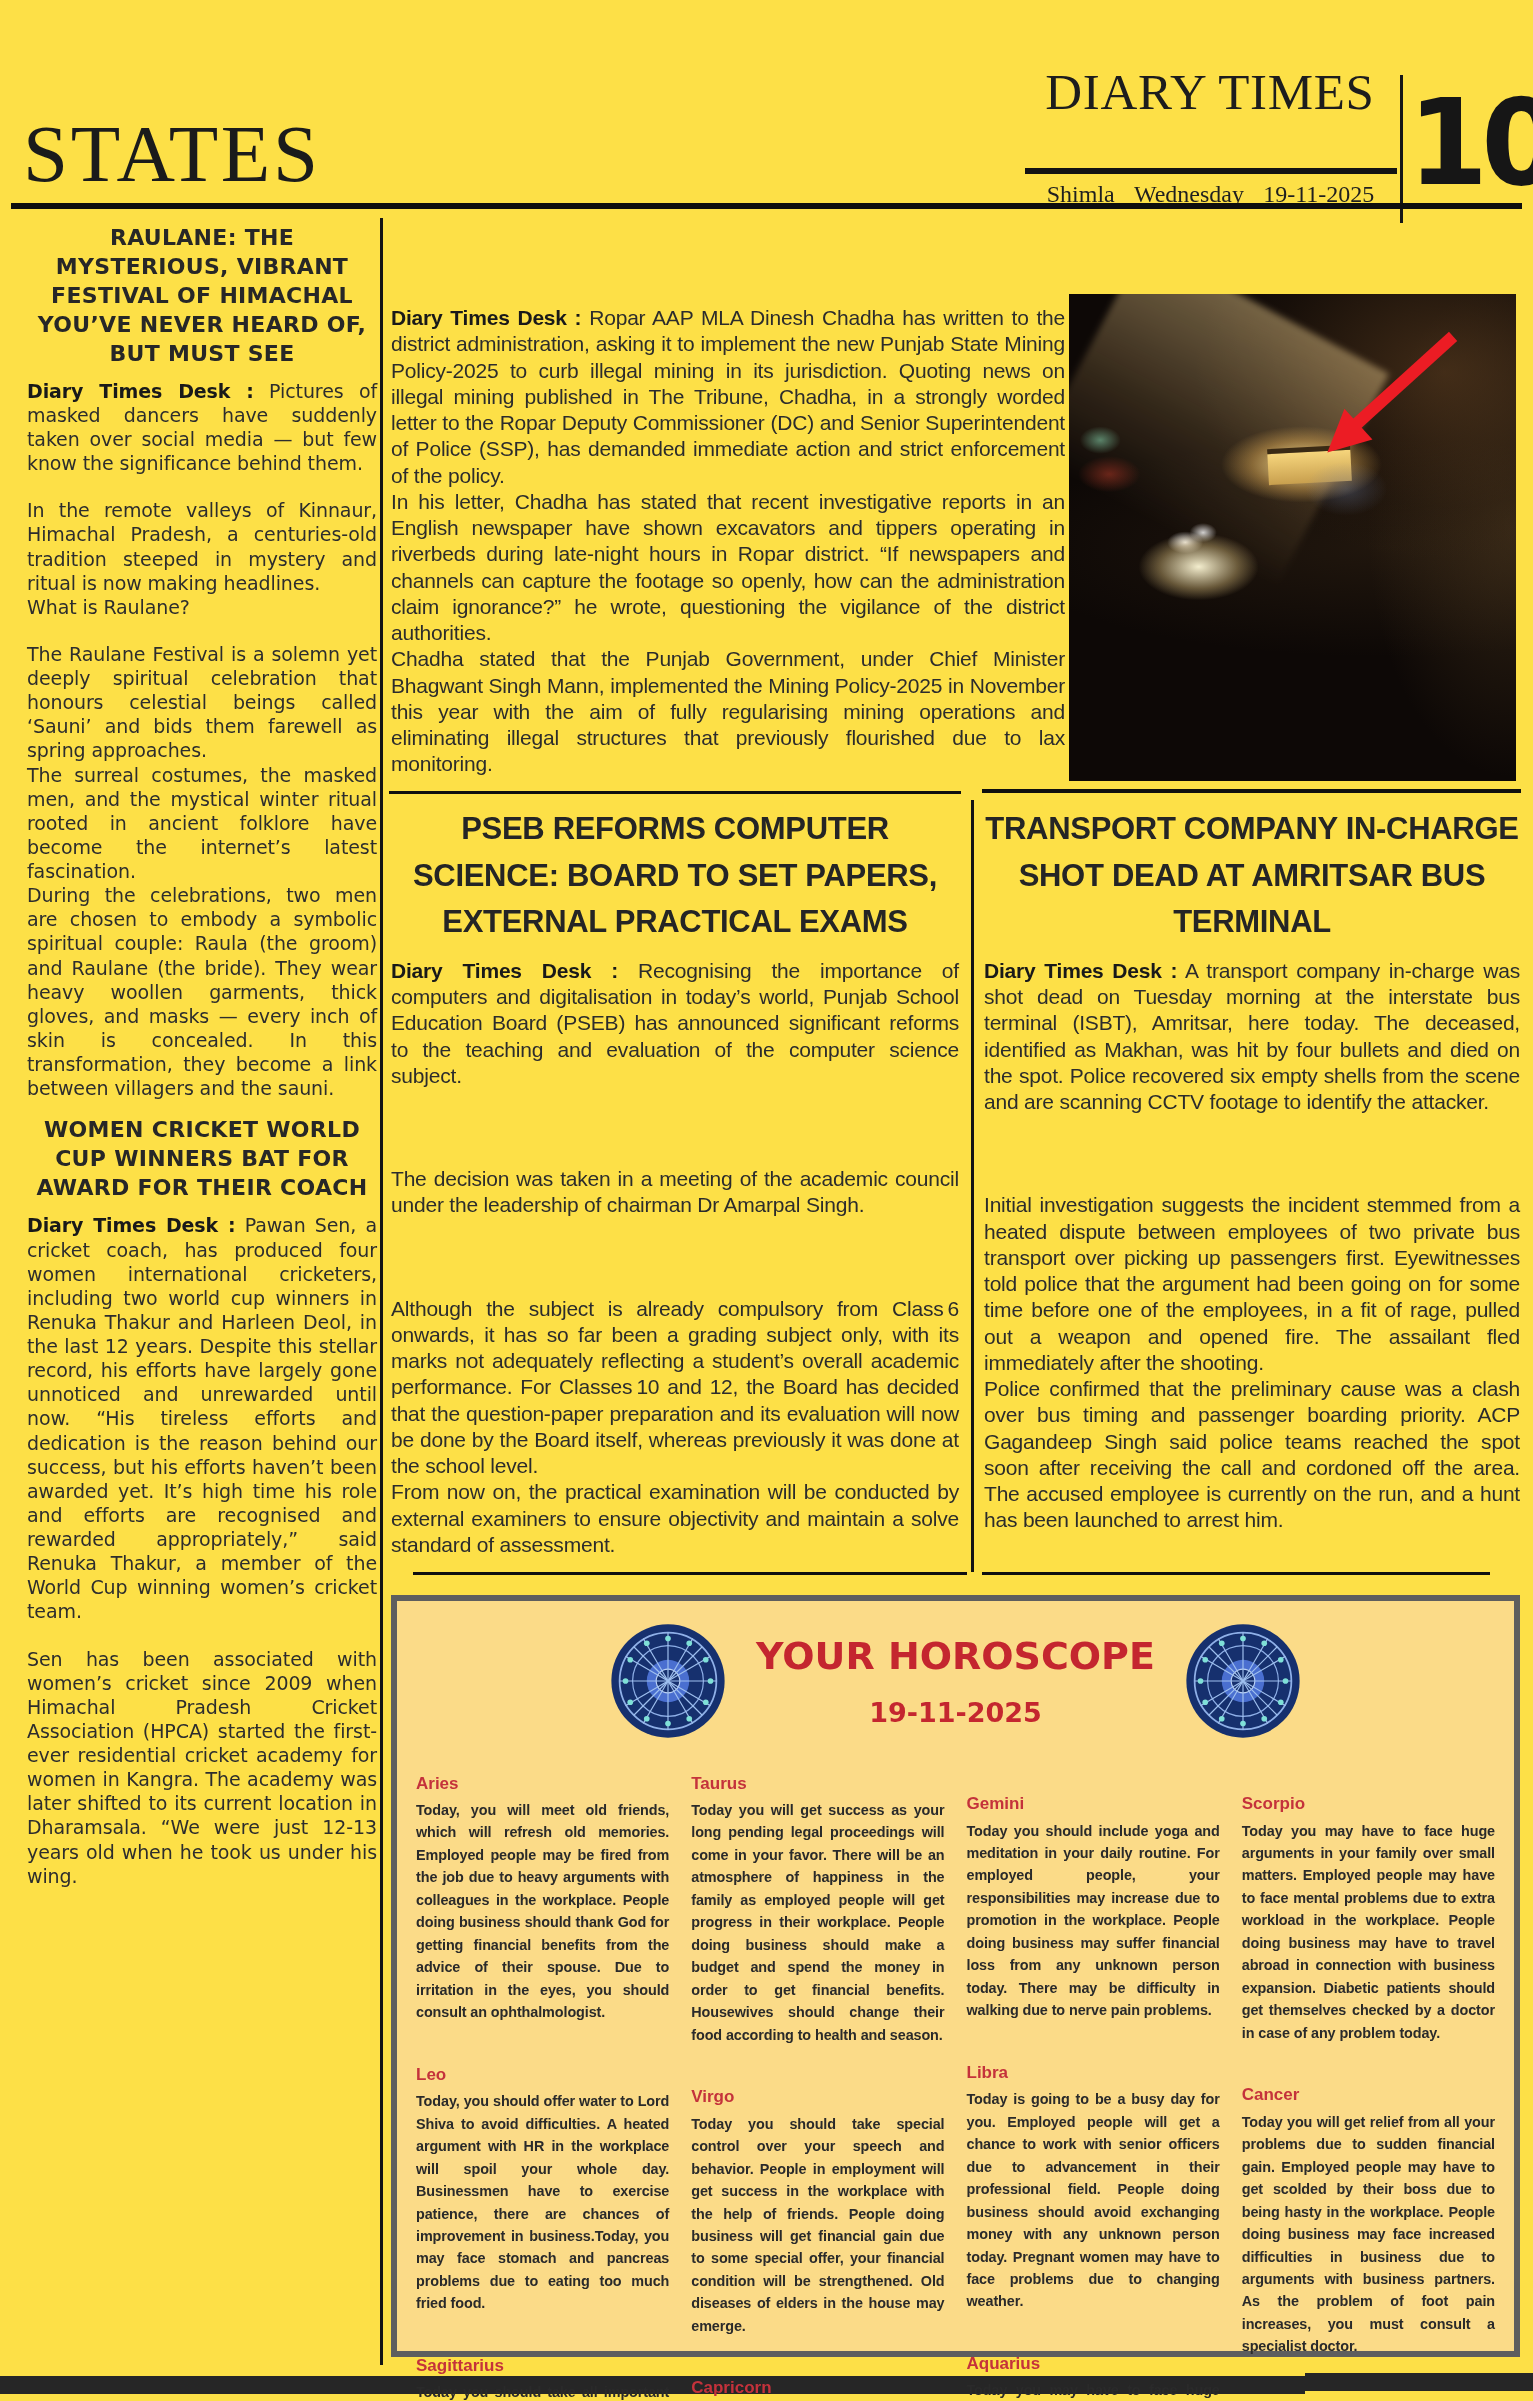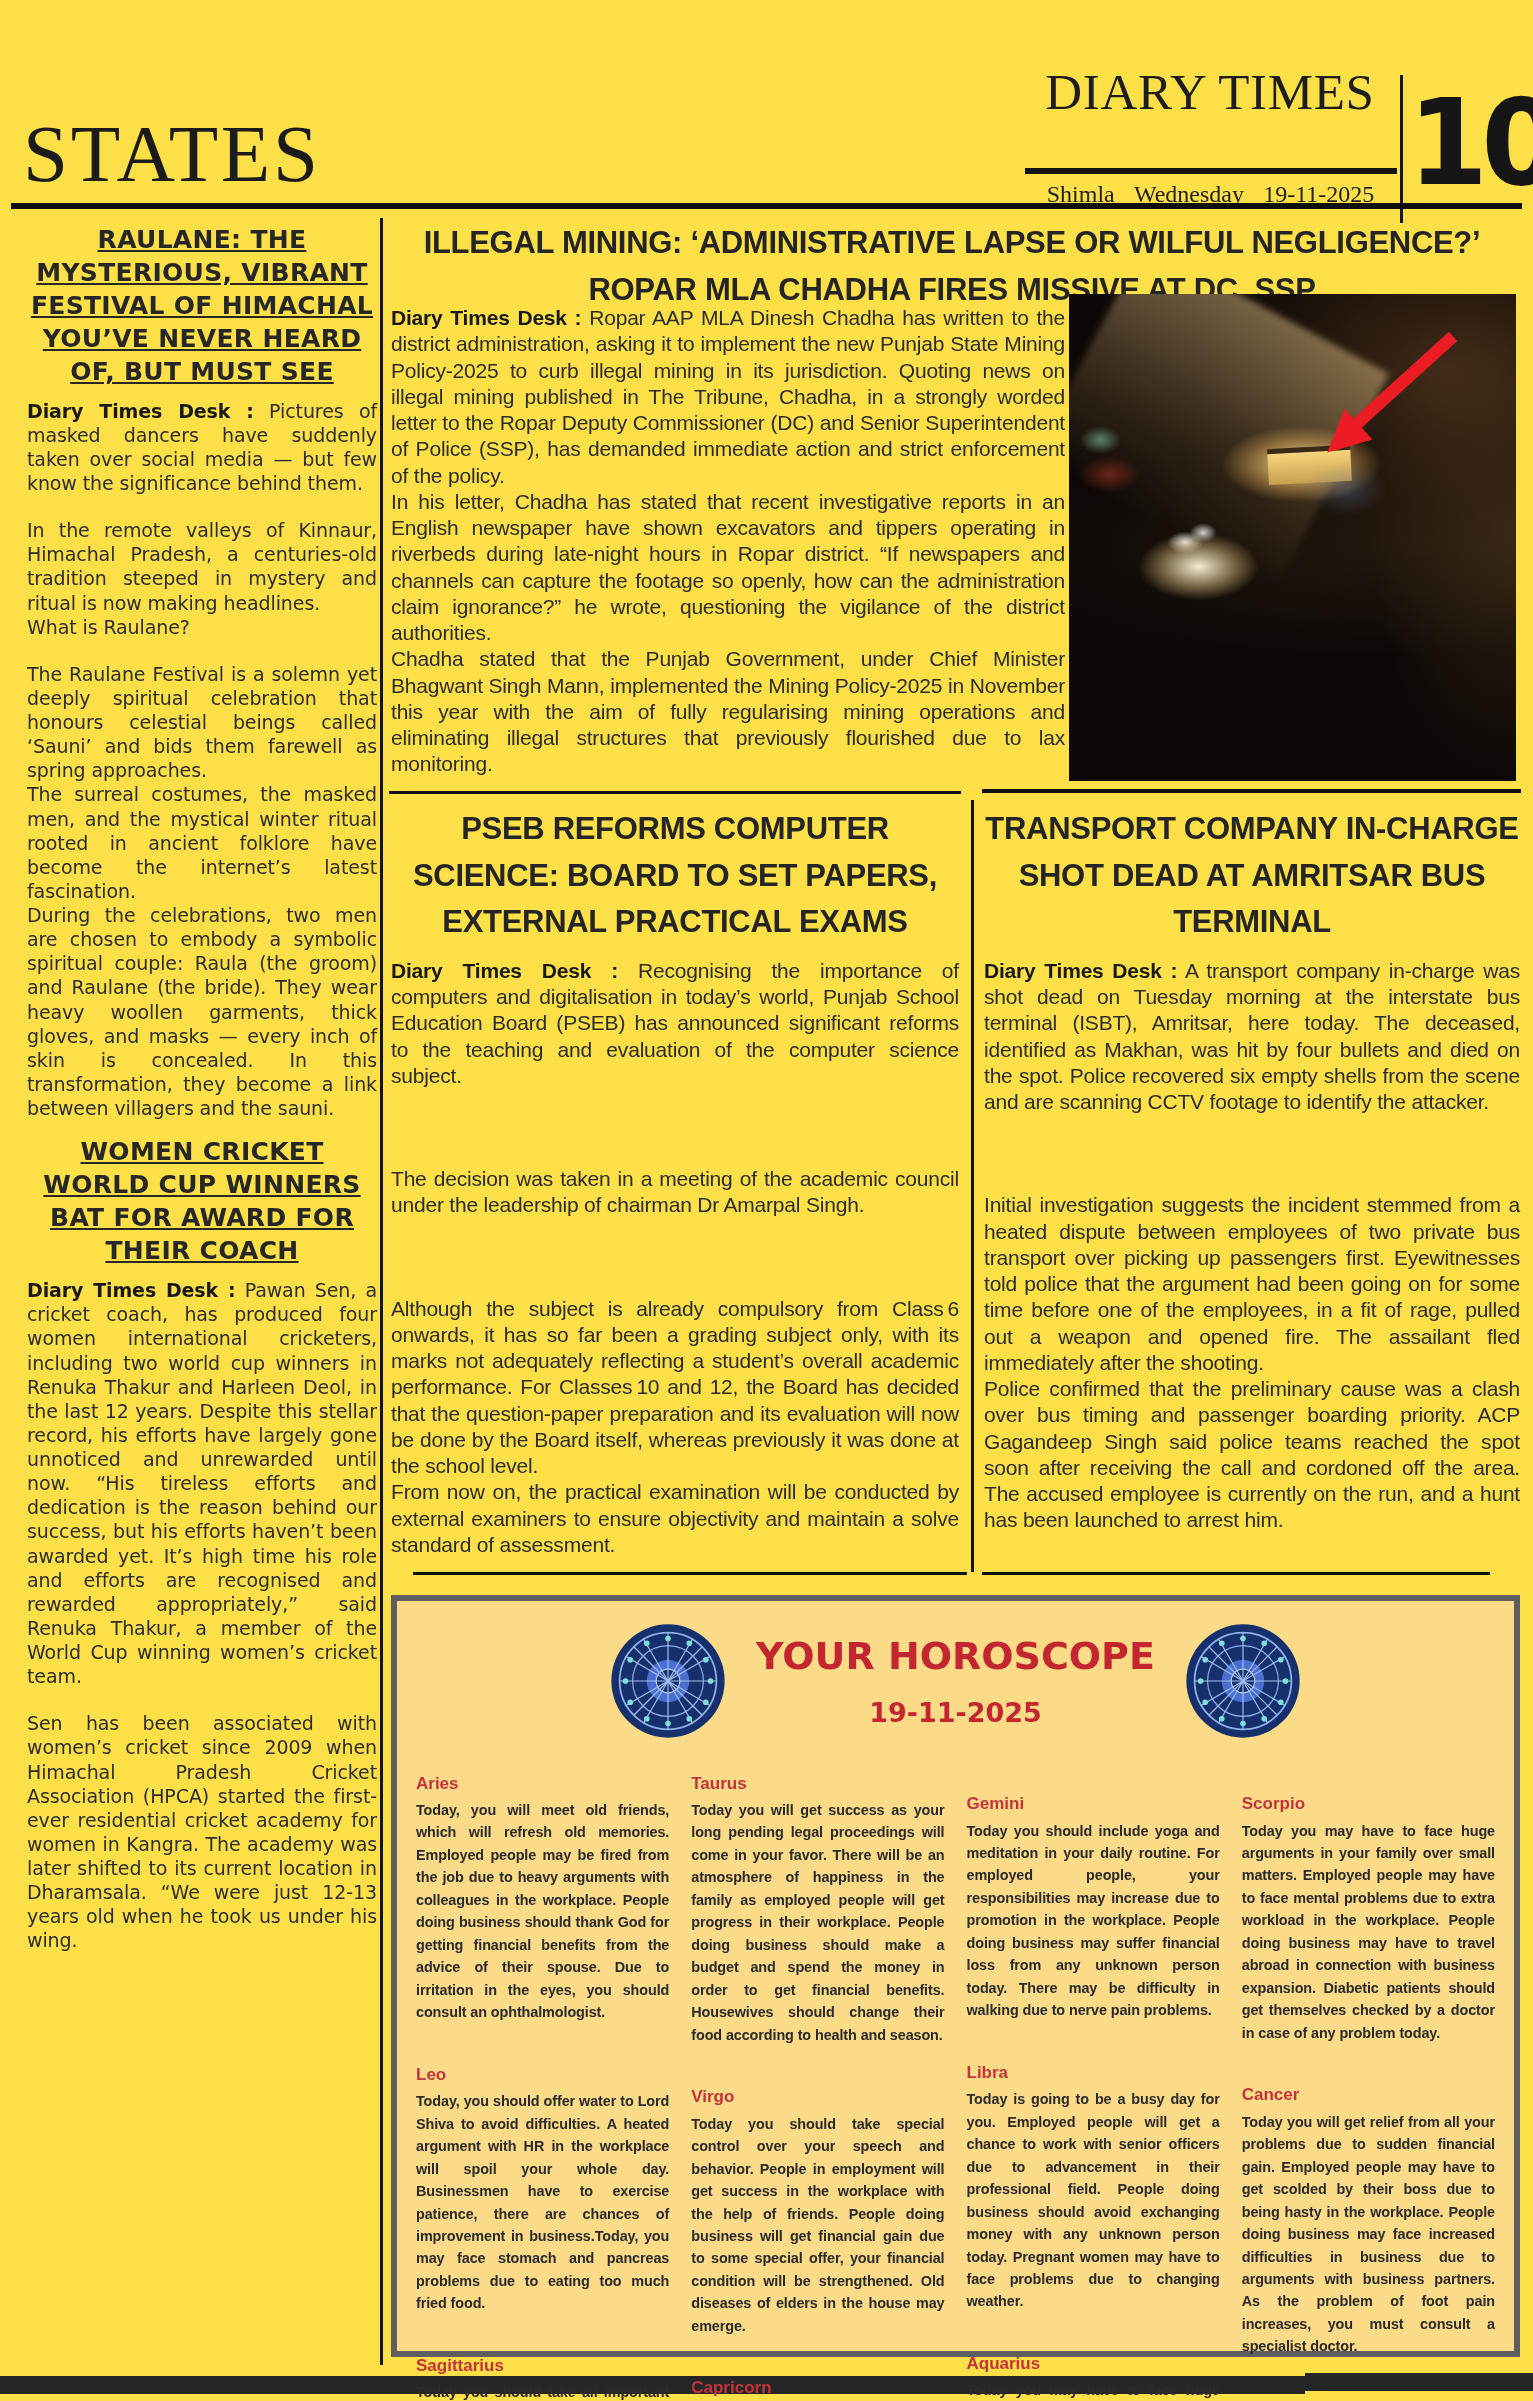--- a/index.html
+++ b/index.html
@@ -27,21 +27,21 @@
   .hrule{position:absolute;background:#0f0f0f;height:3.4px;}
   .hr-pseb-top{left:389px;top:791px;width:572px;}
   .hr-trans-top{left:982px;top:789px;width:539px;height:4.1px;}
   .hr-pseb-bot{left:413px;top:1572px;width:554px;}
   .hr-trans-bot{left:982px;top:1572px;width:508px;}
   .bot-bar1{position:absolute;left:0;top:2376px;width:1305px;height:18px;background:#262626;}
   .bot-bar2{position:absolute;left:1305px;top:2373px;width:228px;height:18px;background:#262626;}
 
   
   .headline{font-family:"DejaVu Sans",sans-serif;font-weight:800;color:#272727;text-align:center;}
-  .left-headline{font-size:25px;line-height:1.32;letter-spacing:0.3px;margin:2.7px 0 11px 0;text-decoration:underline;}
+  .left-headline{font-size:22px;line-height:1.32;letter-spacing:0.3px;margin:2.7px 0 11px 0;}
   .news-headline{font-family:"Liberation Sans",sans-serif;font-weight:700;font-size:31px;
                  line-height:1.5;letter-spacing:-0.3px;color:#252525;text-align:center;}
   .byline{font-weight:700;color:#191919;}
   .left-body p{font-family:"DejaVu Sans",sans-serif;font-size:19px;line-height:1.27;
                text-align:justify;margin:0;color:#2d2d2d;letter-spacing:-0.1px;}
   .news-body p{font-family:"Liberation Sans",sans-serif;font-size:21px;line-height:1.25;
                text-align:justify;margin:0;color:#2c2c2c;letter-spacing:-0.2px;}
   .mb1{margin-bottom:23px !important;}
   .gap-lg{margin-bottom:77px !important;}
 
@@ -128,21 +128,20 @@
     <p class="mb1">What is Raulane?</p>
     <p>The Raulane Festival is a solemn yet deeply spiritual celebration that honours celestial beings called ‘Sauni’ and bids them farewell as spring approaches.</p>
     <p>The surreal costumes, the masked men, and the mystical winter ritual rooted in ancient folklore have become the internet’s latest fascination.</p>
     <p>During the celebrations, two men are chosen to embody a symbolic spiritual couple: Raula (the groom) and Raulane (the bride). They wear heavy woollen garments, thick gloves, and masks — every inch of skin is concealed. In this transformation, they become a link between villagers and the sauni.</p>
 
     <div class="headline left-headline cricket-headline">WOMEN CRICKET WORLD CUP WINNERS BAT FOR AWARD FOR THEIR COACH</div>
     <p class="mb1"><span class="byline">Diary Times Desk :</span> <span>Pawan Sen, a cricket coach, has produced four women international cricketers, including two world cup winners in Renuka Thakur and Harleen Deol, in the last 12 years. Despite this stellar record, his efforts have largely gone unnoticed and unrewarded until now. “His tireless efforts and dedication is the reason behind our success, but his efforts haven’t been awarded yet. It’s high time his role and efforts are recognised and rewarded appropriately,” said Renuka Thakur, a member of the World Cup winning women’s cricket team.</span></p>
     <p>Sen has been associated with women’s cricket since 2009 when Himachal Pradesh Cricket Association (HPCA) started the first-ever residential cricket academy for women in Kangra. The academy was later shifted to its current location in Dharamsala. “We were just 12-13 years old when he took us under his wing.</p>
   </div>
 
-  <div class="mining-headline news-headline">ILLEGAL MINING: ‘ADMINISTRATIVE LAPSE OR WILFUL NEGLIGENCE?’ ROPAR MLA CHADHA FIRES MISSIVE AT DC, SSP</div>
   <div class="mining-body news-body">
     <p><span class="byline">Diary Times Desk :</span> <span>Ropar AAP MLA Dinesh Chadha has written to the district administration, asking it to implement the new Punjab State Mining Policy-2025 to curb illegal mining in its jurisdiction. Quoting news on illegal mining published in The Tribune, Chadha, in a strongly worded letter to the Ropar Deputy Commissioner (DC) and Senior Superintendent of Police (SSP), has demanded immediate action and strict enforcement of the policy.</span></p>
     <p>In his letter, Chadha has stated that recent investigative reports in an English newspaper have shown excavators and tippers operating in riverbeds during late-night hours in Ropar district. “If newspapers and channels can capture the footage so openly, how can the administration claim ignorance?” he wrote, questioning the vigilance of the district authorities.</p>
     <p>Chadha stated that the Punjab Government, under Chief Minister Bhagwant Singh Mann, implemented the Mining Policy-2025 in November this year with the aim of fully regularising mining operations and eliminating illegal structures that previously flourished due to lax monitoring.</p>
   </div>
 
   <div class="photo">
     <div class="layer ph-hill"></div>
     <div class="layer ph-track"></div>
     <div class="layer ph-glow-excavator"></div>

